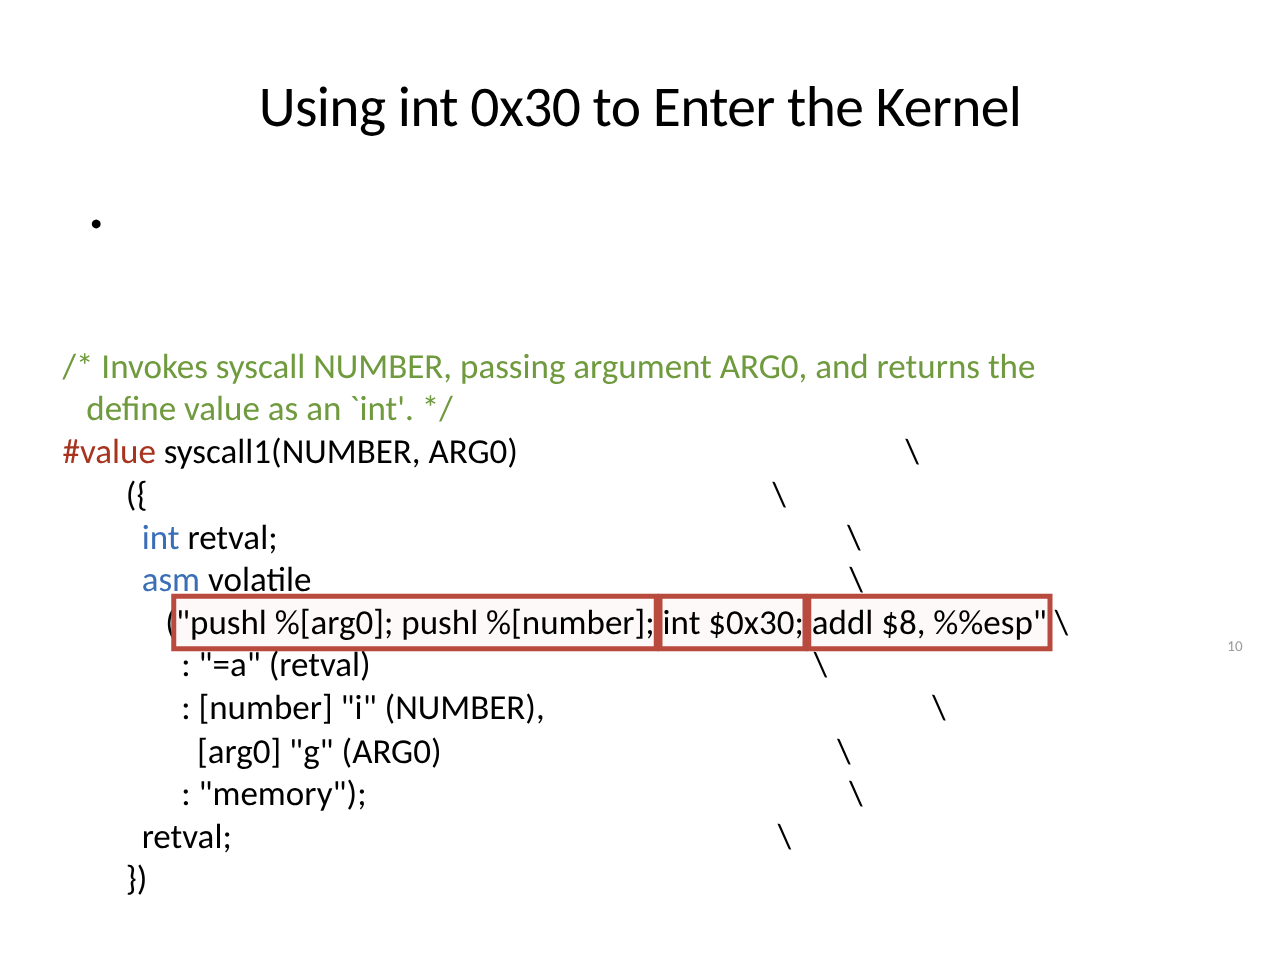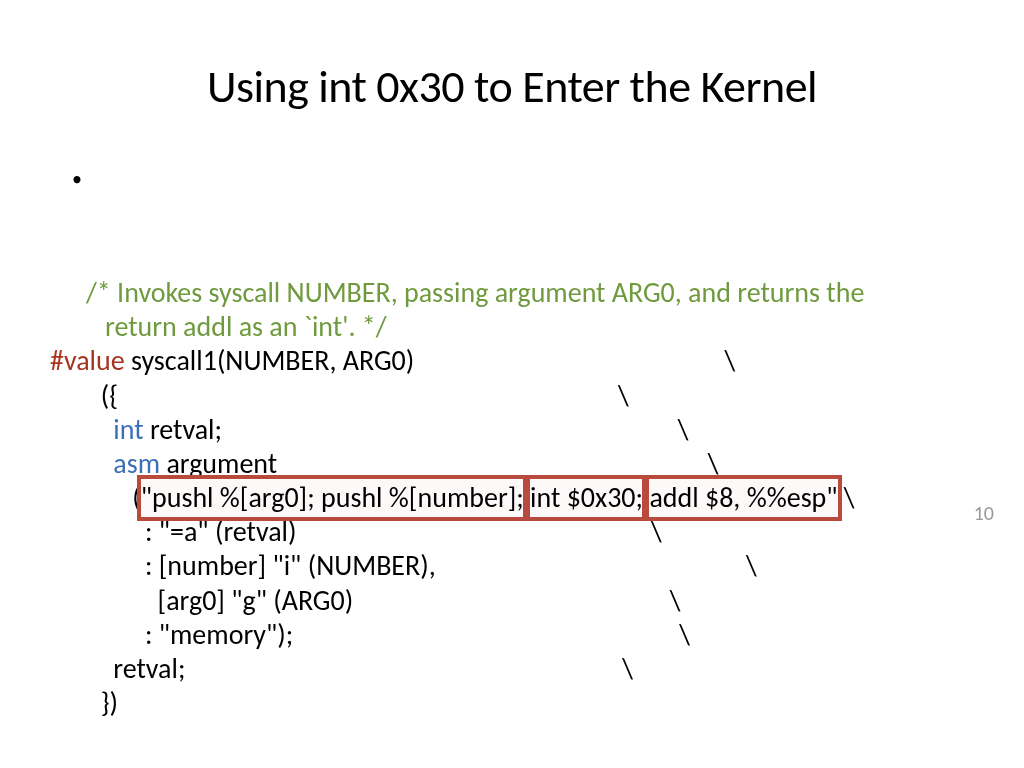--- a/index.html
+++ b/index.html
@@ -2,52 +2,52 @@
 <html><head>
 <meta charset="utf-8">
 <style>
   * { margin: 0; padding: 0; box-sizing: border-box; }
   html, body { width: 1024px; height: 768px; background: #fff; font-family: Calibri, Arial, sans-serif; color: #000; overflow: hidden; }
   .slide { position: relative; width: 1024px; height: 543px; padding: 58px 50px 40px 50px; }
   .title { font-size: 46px; font-weight: 400; text-align: center; letter-spacing: -0.5px; margin-bottom: 48px; }
   .bullet-row { display: flex; align-items: flex-start; font-size: 28px; margin-bottom: 46px; padding-left: 22px; }
   .bullet-dot { margin-right: 26px; font-size: 20px; line-height: 34px; }
   .code { font-size: 28px; line-height: 1.22; white-space: pre; }
-  .c-comment { color: #6f9a3e; margin-left: 36px; }
+  .c-comment { color: #6f9a3e; }
   .c-define  { color: #a6341f; }
   .c-kw      { color: #3a6fb7; text-align: right; }
   .hilite-wrap { position: relative; display: inline-block; }
   .hilite-box {
     position: absolute;
     border: 4px solid #b94a3e;
     background: rgba(185,74,62,0.03);
     top: -6px; bottom: -6px;
     z-index: 0;
   }
   .asm-line { position: relative; display: inline-block; }
-  .page-num { position: absolute; right: 30px; bottom: 18px; font-size: 20px; color: #9a9a9a; }
+  .page-num { position: absolute; right: 30px; bottom: 18px; font-size: 12px; color: #9a9a9a; }
 </style>
 </head>
 <body>
 
 <div class="slide">
 
   <h1 class="title">Using int 0x30 to Enter the Kernel</h1>
 
   <div class="bullet-row">
     <span class="bullet-dot">•</span>
   </div>
 
   <div class="code">
 <span class="c-comment">/* Invokes syscall NUMBER, passing argument ARG0, and returns the</span>
-<span class="c-comment">   return addl as an `int'. */</span>
+<span class="c-comment">   define value as an `int'. */</span>
 <span><span class="c-define">#value</span><span> syscall1(NUMBER, ARG0)                                                 \</span></span>
 <span>        ({                                                                               \</span>
 <span>          <span class="c-kw">int</span><span> retval;                                                                        \</span></span>
-<span>          <span class="c-kw">asm</span><span> argument                                                                    \</span></span>
+<span>          <span class="c-kw">asm</span><span> volatile                                                                    \</span></span>
 <span class="asm-line"><span>             (</span><span class="hilite-wrap"><span class="hilite-box" style="left:-4px;right:-3px;"></span><span style="position:relative;z-index:1;">"pushl %[arg0]; pushl %[number];</span></span><span class="hilite-wrap"><span class="hilite-box" style="left:2px;right:-3px;"></span><span style="position:relative;z-index:1;"> int $0x30;</span></span><span class="hilite-wrap"><span class="hilite-box" style="left:2px;right:-4px;"></span><span style="position:relative;z-index:1;"> addl $8, %%esp"</span></span><span> \</span></span>
 <span>               : "=a" (retval)                                                        \</span>
 <span>               : [number] "i" (NUMBER),                                                 \</span>
 <span>                 [arg0] "g" (ARG0)                                                  \</span>
 <span>               : "memory");                                                             \</span>
 <span>          retval;                                                                     \</span>
 <span>        })</span>
   </div>
 
   <div class="page-num">10</div>

